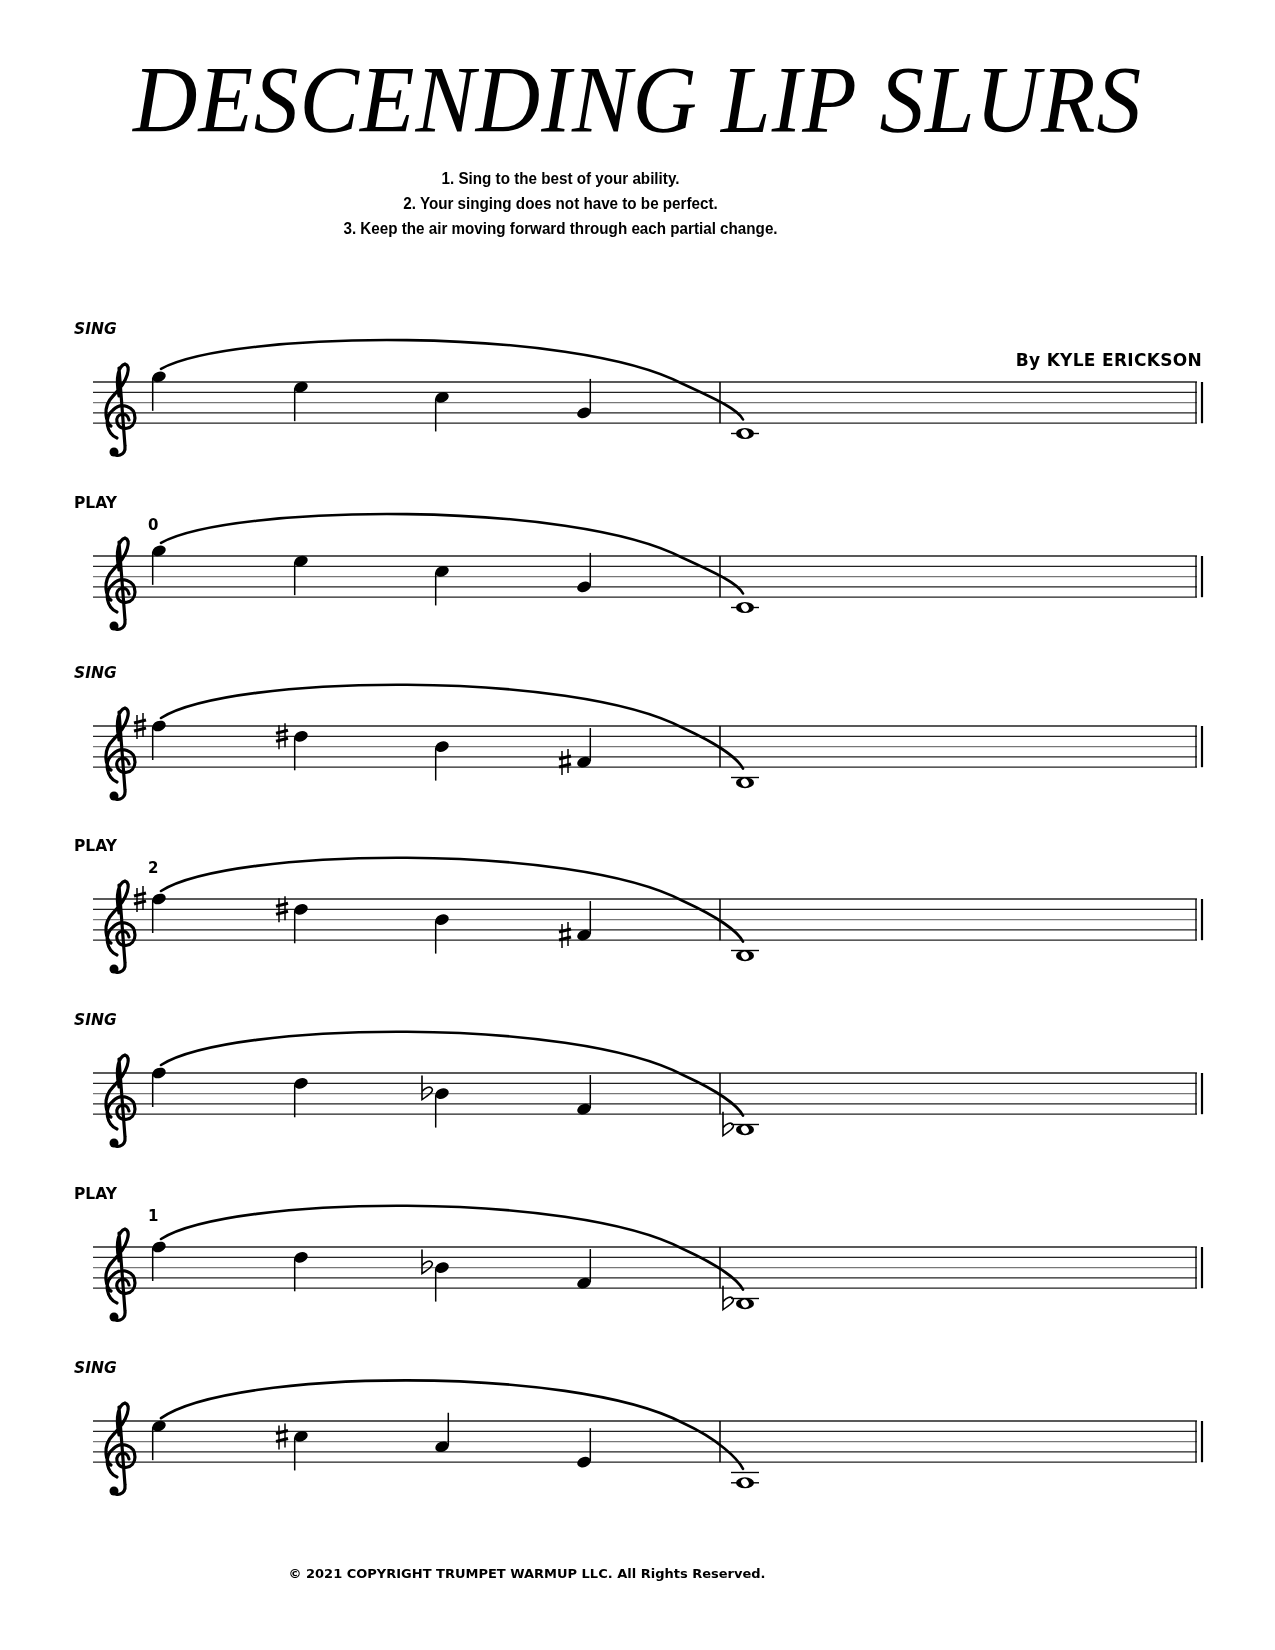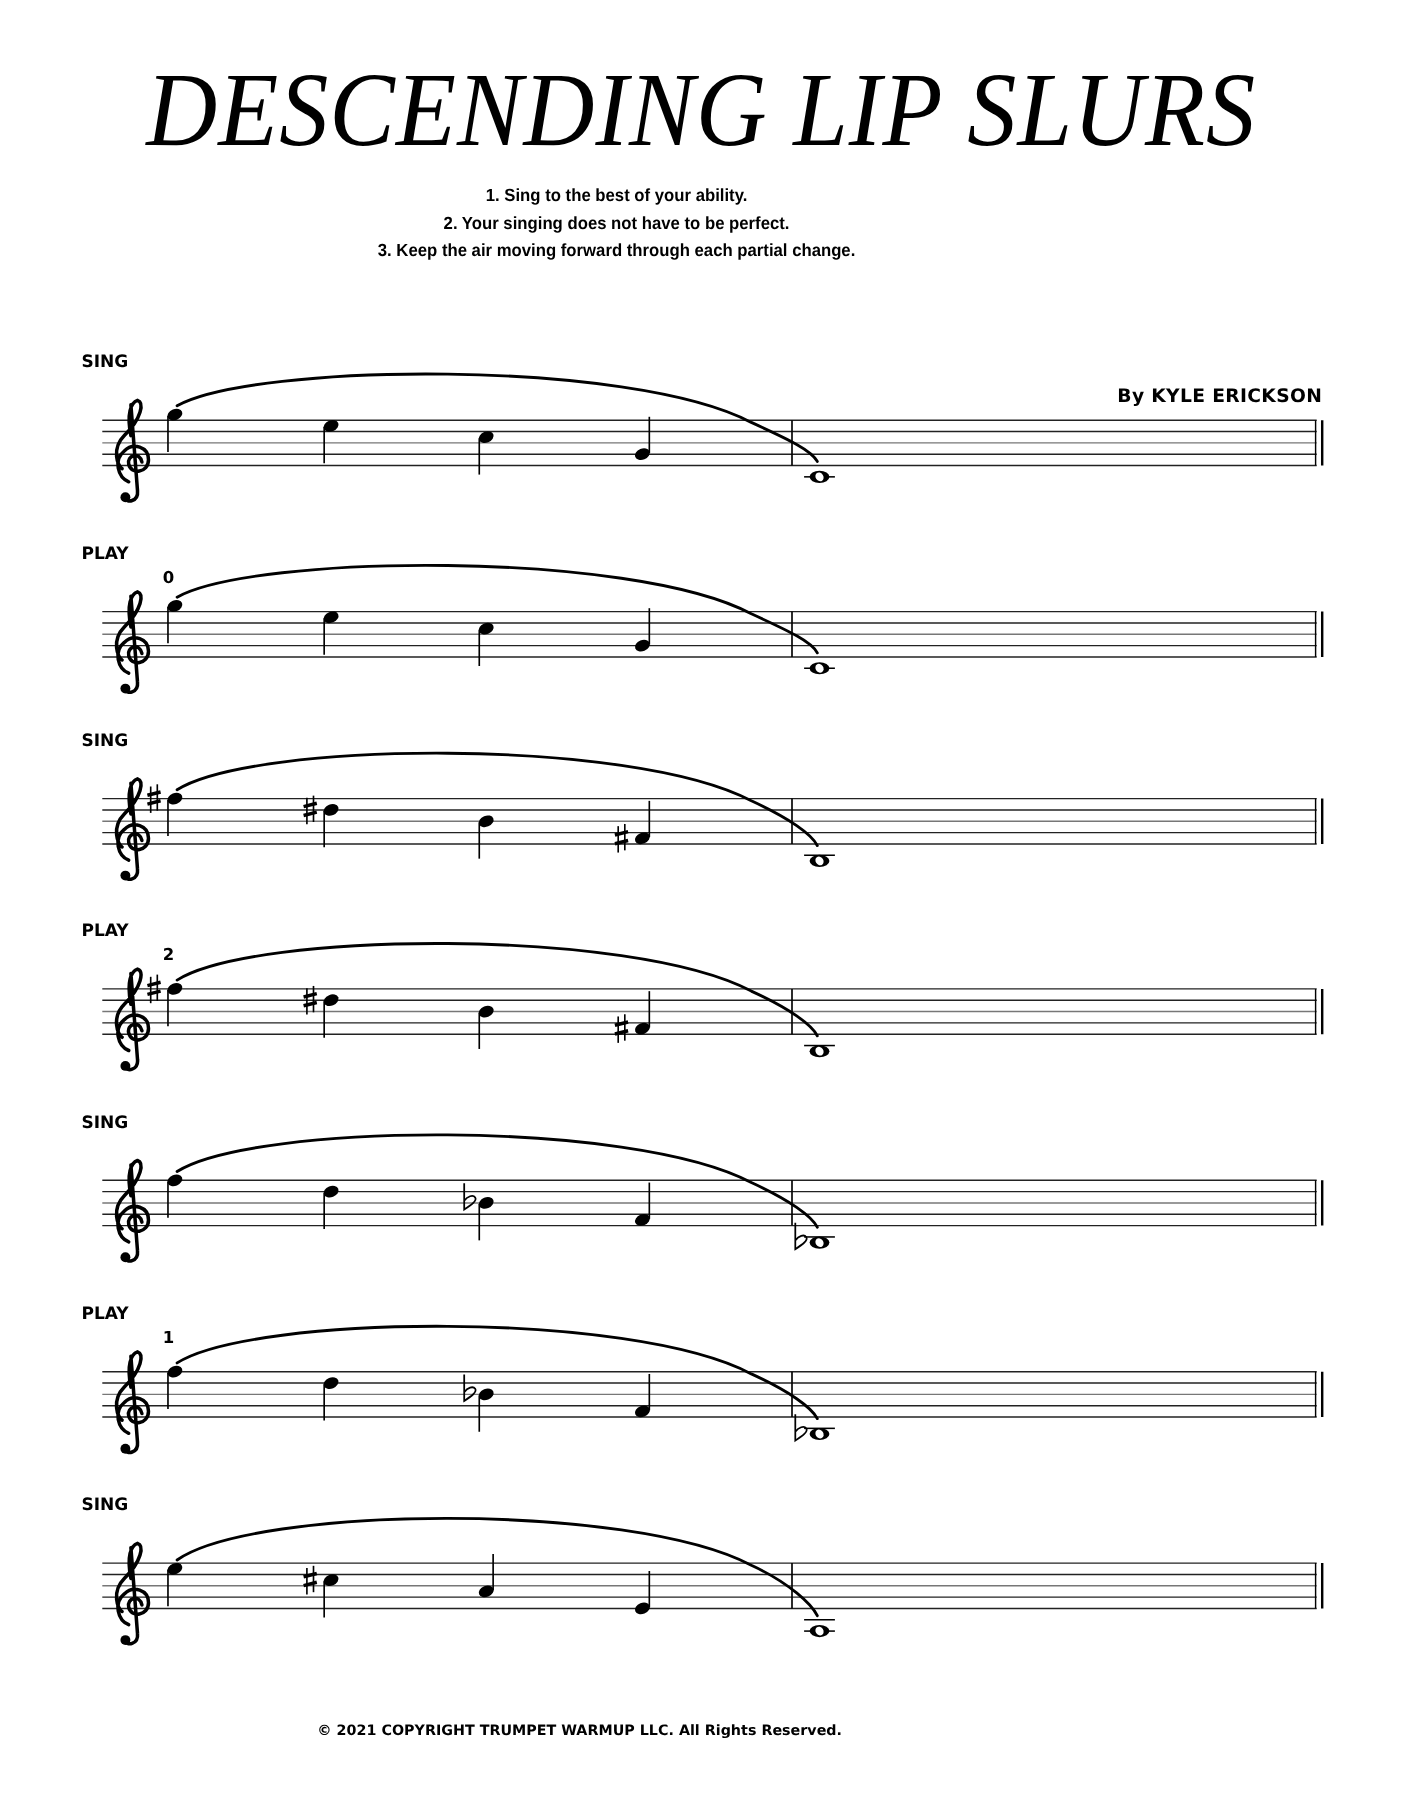--- a/index.html
+++ b/index.html
@@ -16,21 +16,21 @@
   }
   .instructions div { transform: scaleX(0.95); }
   .author {
     position: absolute; right: 73px; top: 350px;
     font-family: "DejaVu Sans", "Liberation Sans", sans-serif; font-weight: bold; font-size: 17px; letter-spacing: 0.3px;
   }
   .label {
     position: absolute; left: 74px;
     font-family: "DejaVu Sans", "Liberation Sans", sans-serif; font-weight: bold; font-size: 15.5px;
   }
-  .label.sing { }
+  .label.sing { font-style: italic; }
   .fingering {
     position: absolute;
     font-family: "DejaVu Sans", "Liberation Sans", sans-serif; font-weight: bold; font-size: 15px;
   }
   .footer {
     position: absolute; left: 0; top: 1566px; width: 1054px; text-align: center;
     font-family: "DejaVu Sans", "Liberation Sans", sans-serif; font-weight: bold; font-size: 13px;
   }
   svg.music { position: absolute; left: 0; top: 0; width: 1275px; height: 1650px; pointer-events: none; }
 </style>

